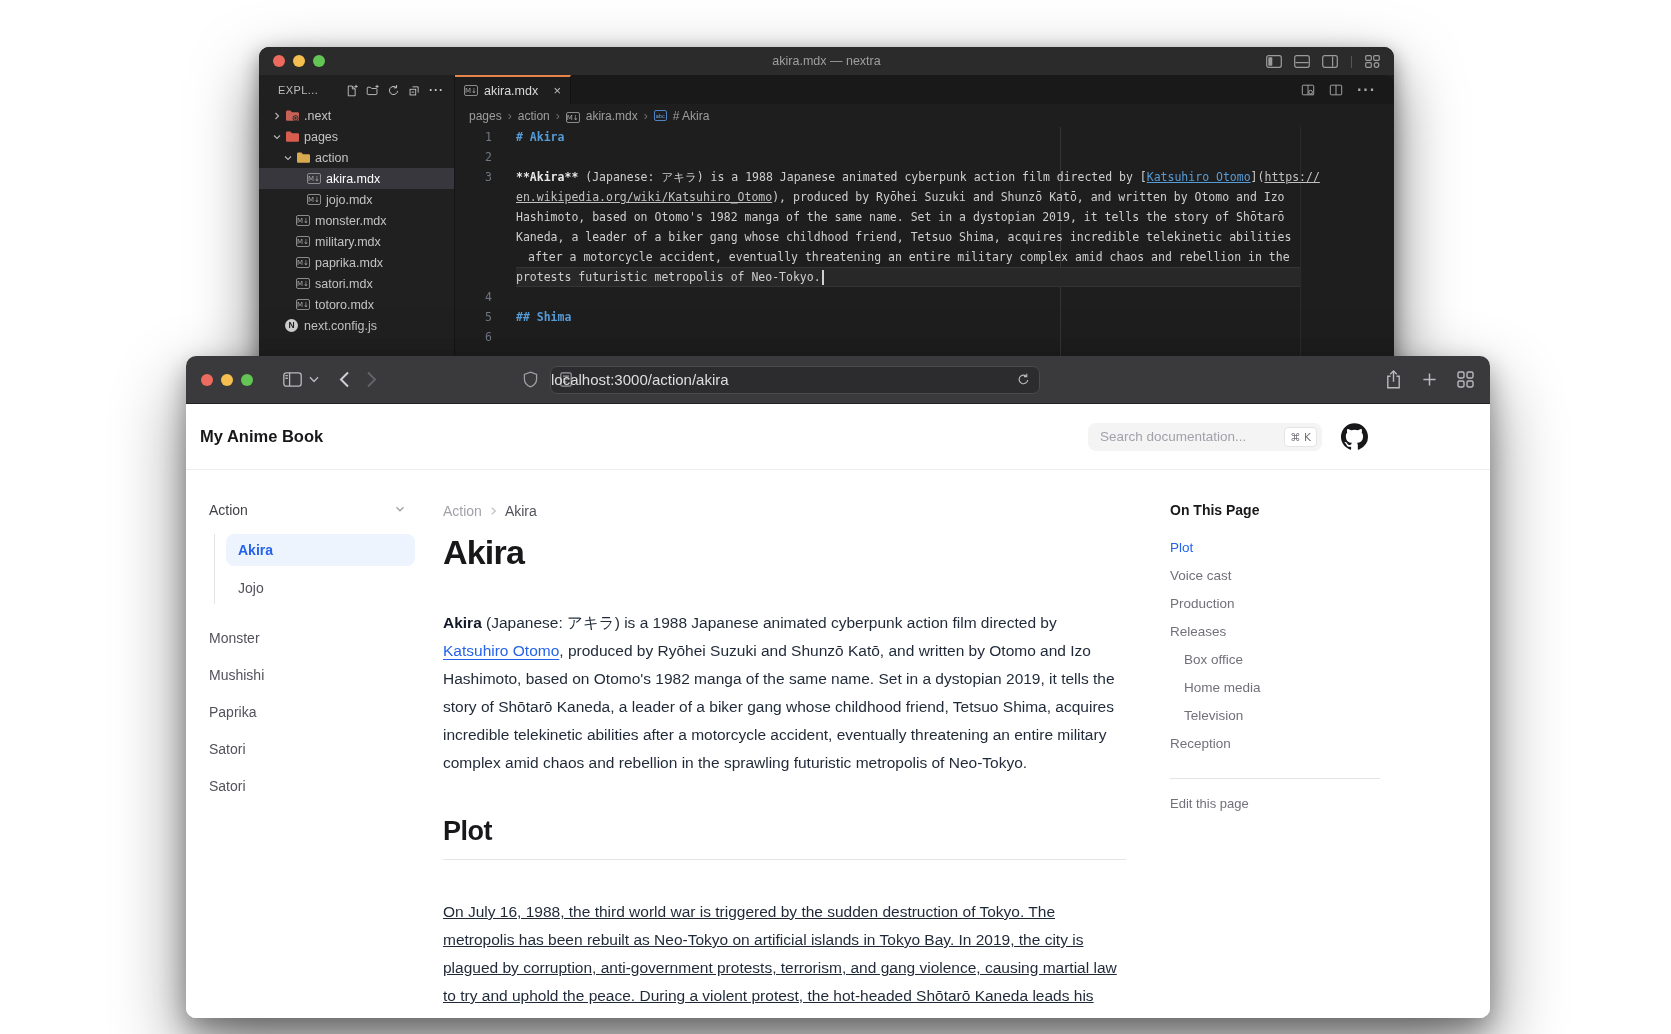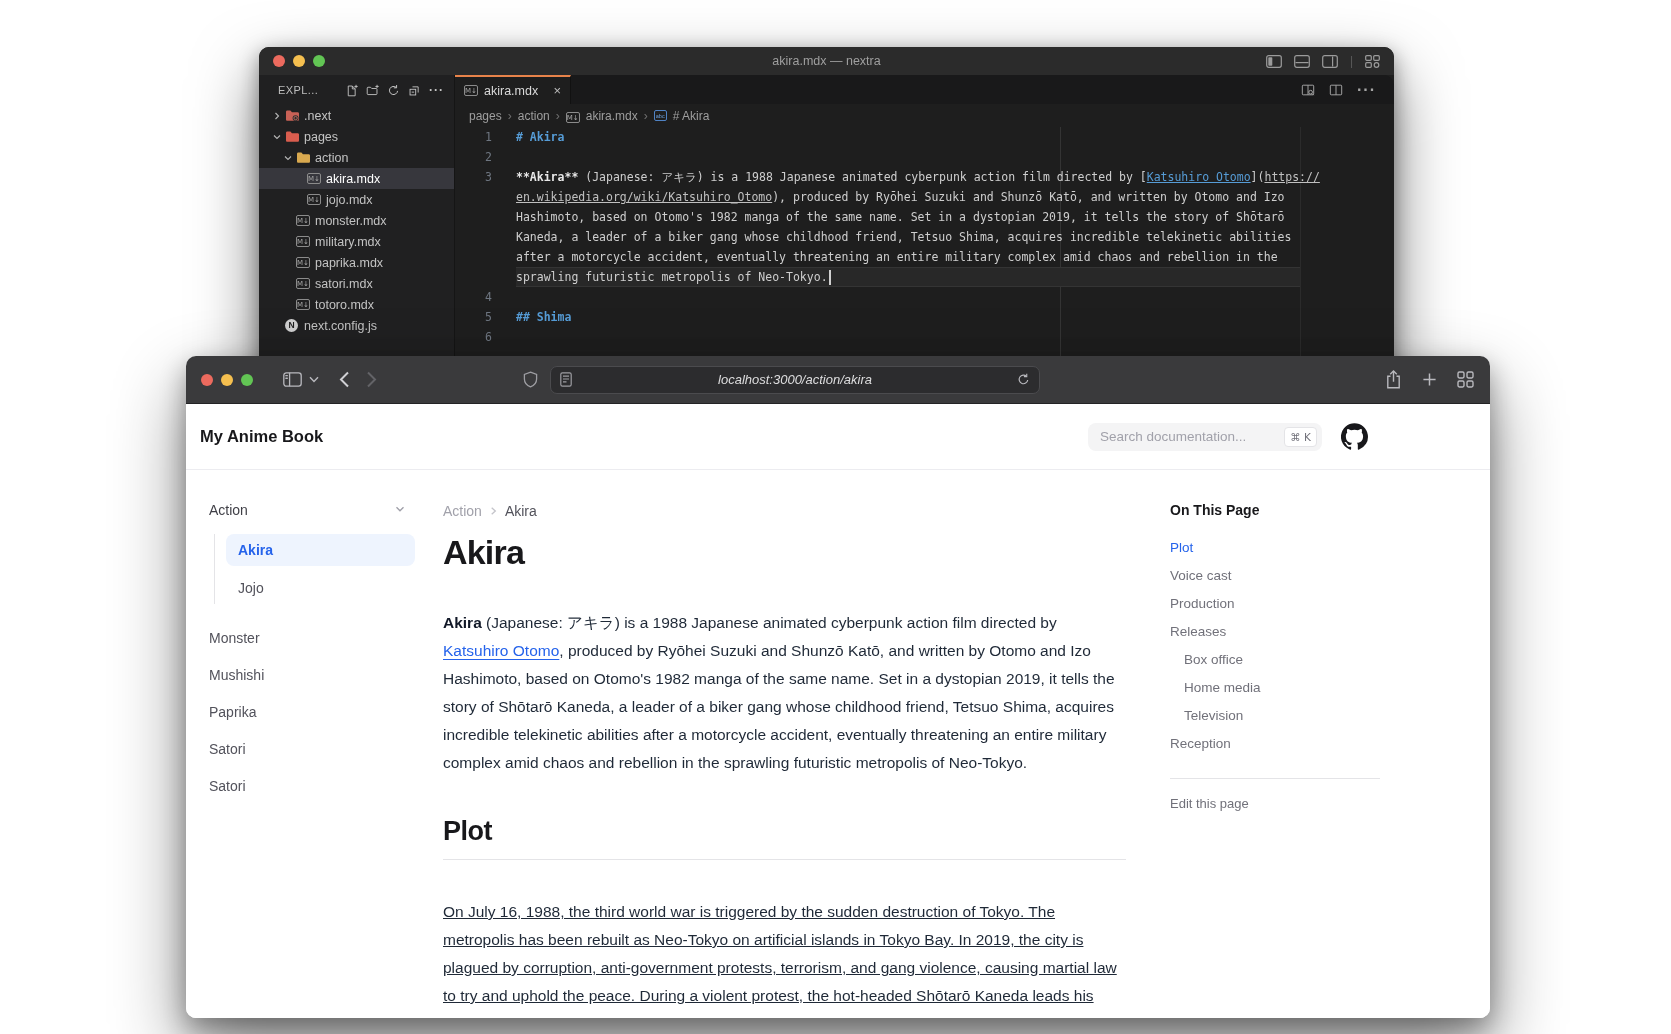--- a/index.html
+++ b/index.html
@@ -66,21 +66,21 @@
   .sf-toolbar{height:48px;background:#3a3a3c;display:flex;align-items:center;padding:0 16px 0 15px;
               border-bottom:1px solid #232325;}
   .sf-btn{display:flex;align-items:center;justify-content:center;}
   .sf-sidebar{margin-left:22px;}
   .sf-chevdn{margin-left:7px;}
   .sf-back{margin-left:20px;}
   .sf-fwd{margin-left:16px;}
   .sf-shield{margin-left:146px;}
   .url-field{margin-left:12px;width:490px;height:28px;background:#2c2c2e;border:1px solid #4b4b4e;border-radius:7px;
              display:flex;align-items:center;padding:0 9px;position:relative;}
-  .url-text{position:absolute;left:0;right:0;text-align:center;font-size:13px;color:#dededf;pointer-events:none;font-style:italic;}
+  .url-text{position:absolute;left:0;right:0;text-align:left;font-size:15px;color:#dededf;pointer-events:none;}
   .url-reload{margin-left:auto;z-index:1;}
   .sf-right{margin-left:auto;display:flex;align-items:center;gap:20px;}
 
   .sf-page{height:calc(100% - 48px);background:#fff;position:relative;}
   .nx-navbar{height:66px;position:relative;display:flex;align-items:center;border-bottom:1px solid #ececf0;}
   .nx-brand{position:absolute;left:14px;font-size:16.5px;font-weight:700;color:#18181b;}
   .nx-search{position:absolute;right:168px;width:234px;height:28px;}
   .nx-search input{width:100%;height:100%;background:#f4f4f5;border:none;border-radius:8px;padding:0 46px 0 12px;
                    font-size:13.5px;color:#3f3f46;font-family:inherit;outline:none;}
   .nx-search input::placeholder{color:#a1a1aa;}
@@ -351,27 +351,27 @@
               <div class="ct" data-interactable="false"><span class="tk-url" data-interactable="false">en.wikipedia.org/wiki/Katsuhiro_Otomo</span><span data-interactable="false">), produced by Ryōhei Suzuki and Shunzō Katō, and written by Otomo and Izo</span></div>
             </div>
             <div class="code-row" data-interactable="false" style="position: relative;">
               <div class="gut" data-interactable="false"></div>
               <div class="ct" data-interactable="false"><span data-interactable="false">Hashimoto, based on Otomo's 1982 manga of the same name. Set in a dystopian 2019, it tells the story of Shōtarō</span></div>
             </div>
             <div class="code-row" data-interactable="false" style="position: relative;">
               <div class="gut" data-interactable="false"></div>
               <div class="ct" data-interactable="false"><span data-interactable="false">Kaneda, a leader of a biker gang whose childhood friend, Tetsuo Shima, acquires incredible telekinetic abilities</span></div>
             </div>
-            <div class="code-row" data-interactable="false" style="position: relative;">
+            <div class="code-row" data-interactable="false" style="position: relative; gap: 12px;">
               <div class="gut" data-interactable="false"></div>
               <div class="ct" data-interactable="false"><span data-interactable="false">after a motorcycle accident, eventually threatening an entire military complex amid chaos and rebellion in the</span></div>
             </div>
             <div class="code-row cur" data-interactable="false" style="position: relative;">
               <div class="gut" data-interactable="false"></div>
-              <div class="ct" data-interactable="false"><span data-interactable="false">sprawling futuristic metropolis of Neo-Tokyo.</span><span class="cursor" data-interactable="false"></span></div>
+              <div class="ct" data-interactable="false"><span data-interactable="false">protests futuristic metropolis of Neo-Tokyo.</span><span class="cursor" data-interactable="false"></span></div>
             </div>
             <div class="code-row" data-interactable="false" style="position: relative;">
               <div class="gut" data-interactable="false">4</div>
               <div class="ct" data-interactable="false"></div>
             </div>
             <div class="code-row" data-interactable="false" style="position: relative;">
               <div class="gut" data-interactable="false">5</div>
               <div class="ct" data-interactable="false"><span class="tk-heading" data-interactable="false">## Shima</span></div>
             </div>
             <div class="code-row" data-interactable="false" style="position: relative;">

